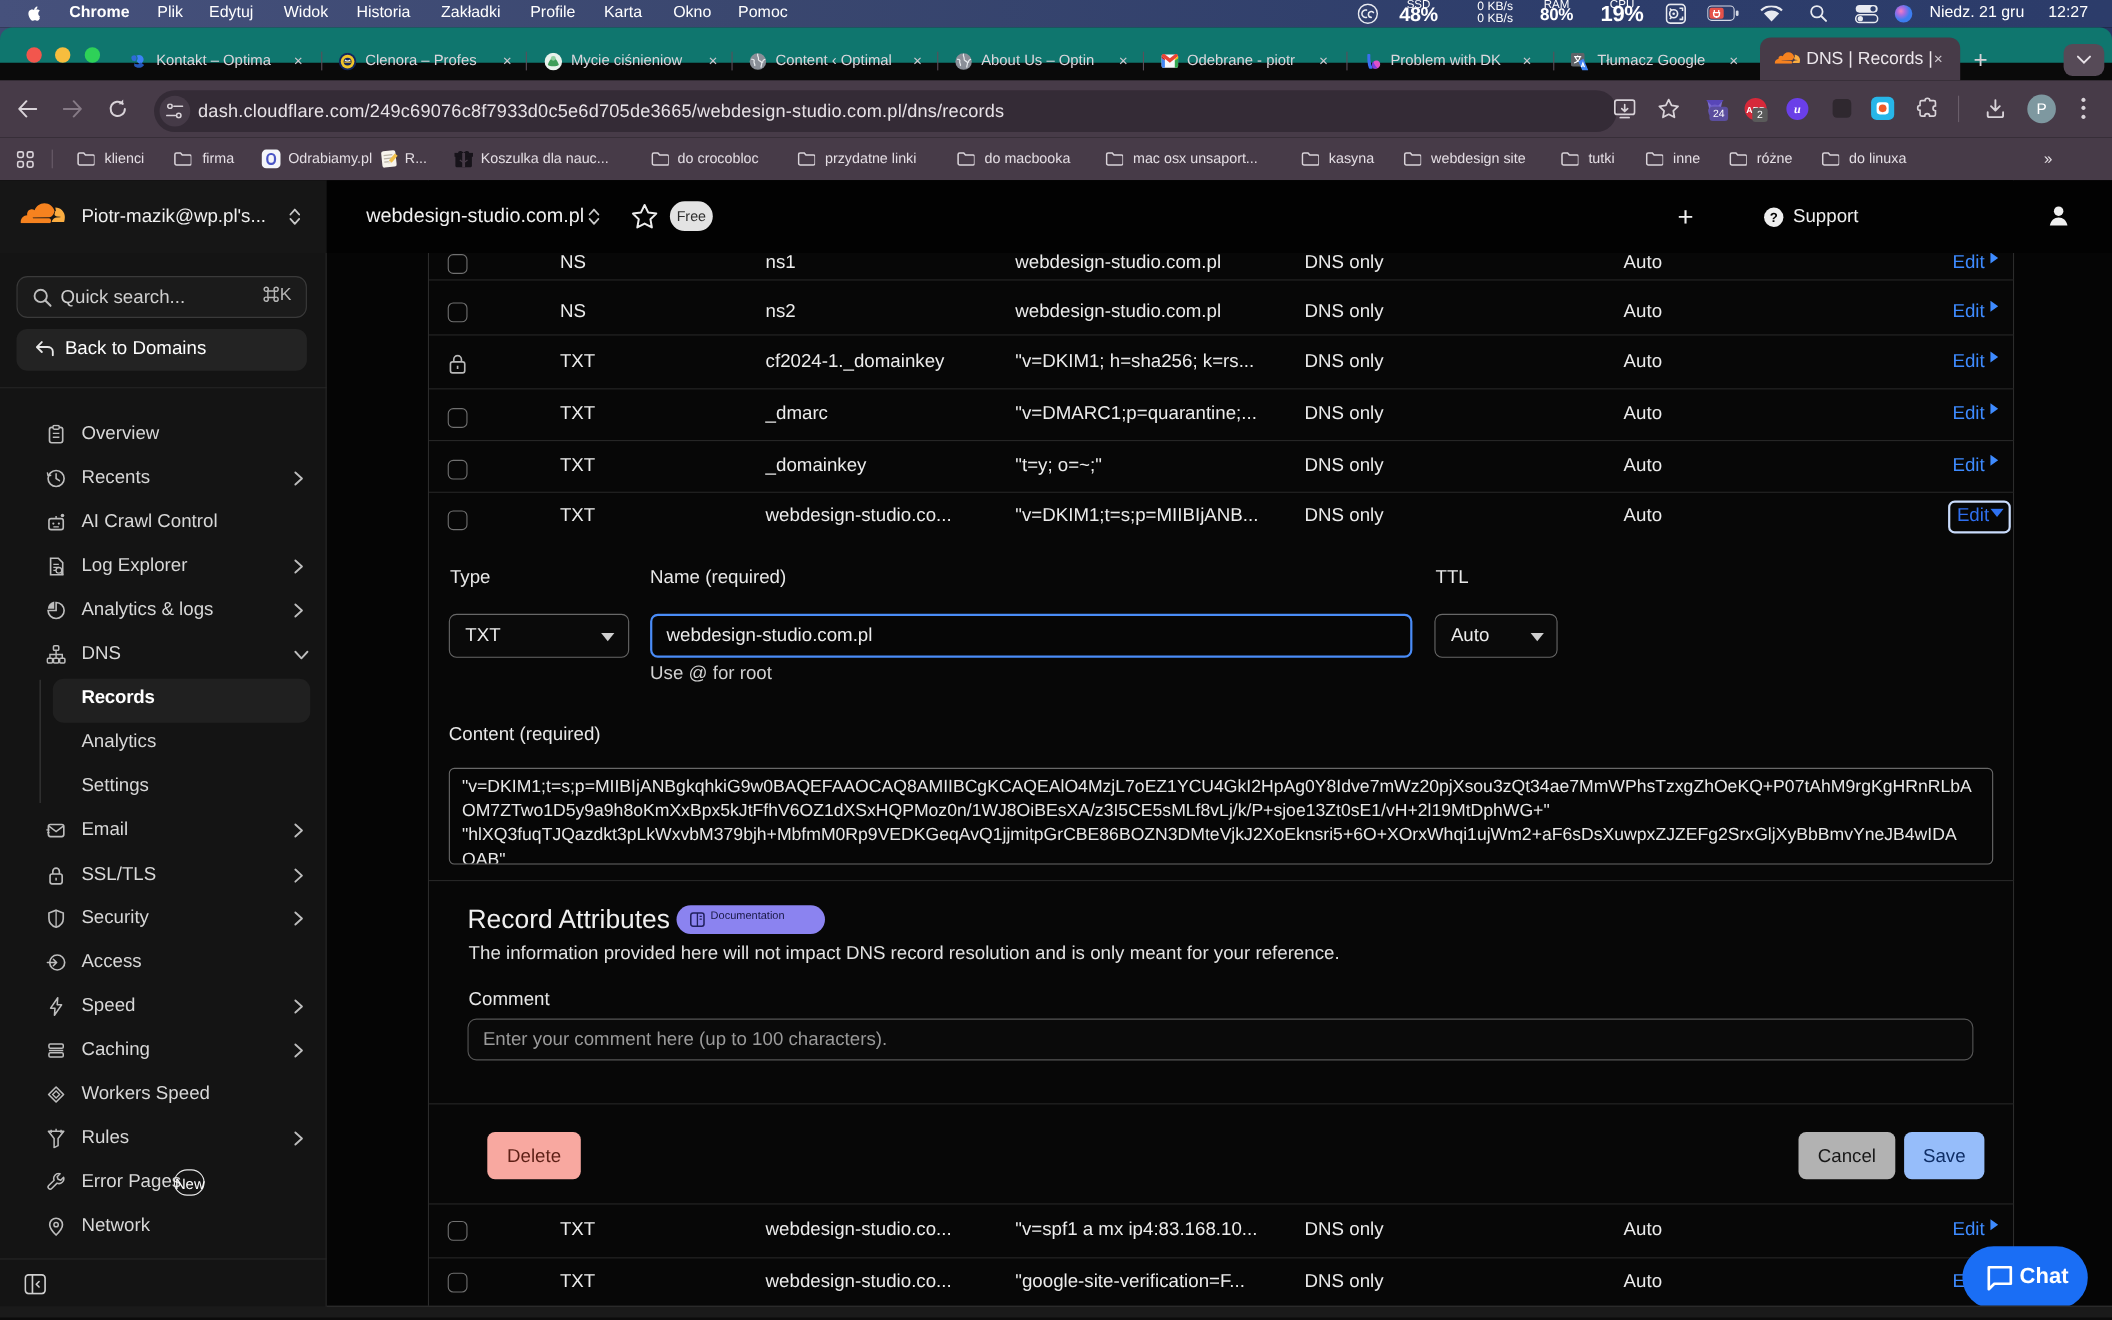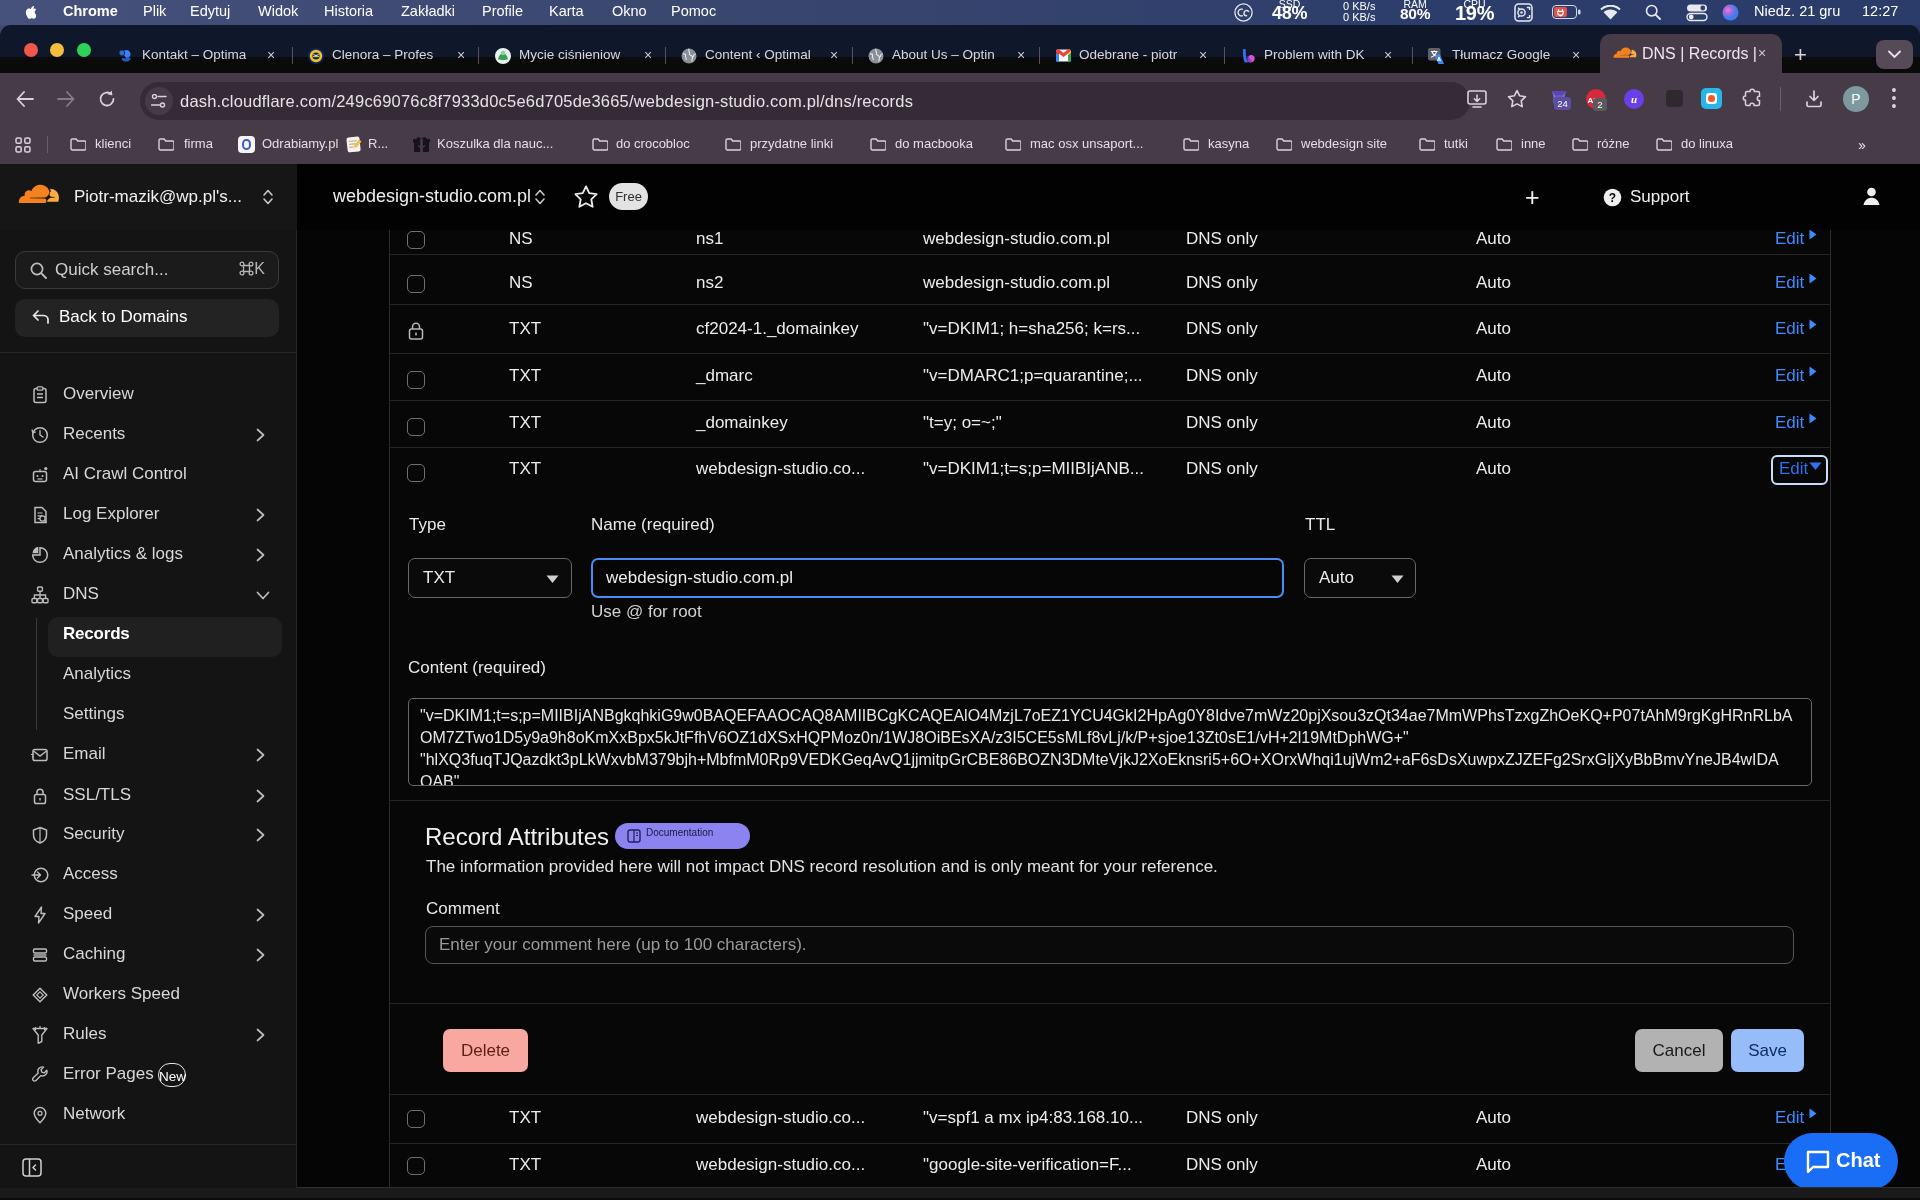--- a/index.html
+++ b/index.html
@@ -4,42 +4,42 @@
 <style>
   * { margin:0; padding:0; box-sizing:border-box; }
   html,body { width:1920px; height:1200px; overflow:hidden; background:#0a0a0a;
     font-family:"Liberation Sans", sans-serif; }
   .abs { position:absolute; }
   
   #menubar { position:absolute; left:0; top:0; width:1920px; height:25px; background:linear-gradient(90deg,#46517c 0%,#3a476f 35%,#2d3d6b 75%,#2c3c6a 100%);
     color:#fff; font-size:15px; }
   #menubar .mi { position:absolute; top:3px; font-size:14.5px; }
   
-  #tabstrip { position:absolute; left:0; top:25px; width:1920px; height:32px; background:#0f172a; border-radius:11px 11px 0 0; }
+  #tabstrip { position:absolute; left:0; top:25px; width:1920px; height:32px; background:#0f766e; border-radius:11px 11px 0 0; }
   #wallstrip { position:absolute; left:0; top:25px; width:1920px; height:14px; background:linear-gradient(90deg,#3f4a73 0%,#344268 35%,#273764 75%,#263562 100%); }
   .tlight { position:absolute; top:18px; width:14px; height:14px; border-radius:50%; }
   .tab { position:absolute; top:13px; height:35px; color:#dcd6dc; font-size:13.5px; }
   .tabsep { position:absolute; top:22px; width:1px; height:17px; background:#5a4f5a; }
   .tab-title { position:absolute; left:32px; top:9px; white-space:nowrap; overflow:hidden; }
   .tab-x { position:absolute; top:9px; font-size:14px; color:#cfc8cf; }
   #activetab { position:absolute; left:1600px; top:9px; width:182px; height:39px;
     background:#473b48; border-radius:10px 10px 0 0; color:#ece7ec; }
   #toolbar { position:absolute; left:0; top:73px; width:1920px; height:52px; background:#473b48; }
   #urlpill { position:absolute; left:140px; top:9px; width:1330px; height:38px; border-radius:19px;
     background:#342b36; color:#e7e2e7; font-size:16.5px; }
   #bookmarks { position:absolute; left:0; top:125px; width:1920px; height:39px; background:#473b48;
     color:#e4dee4; font-size:13px; }
   .bk { position:absolute; top:11px; white-space:nowrap;text-align:center; }
   
   #page { position:absolute; left:0; top:164px; width:1920px; height:1024px; background:#050505; }
   #cfheader { position:absolute; left:297px; top:0; width:1623px; height:66px; background:#020202; z-index:6; color:#f0f0f0; }
   #cfheader-left { position:absolute; left:0; top:0; width:297px; height:66px; background:#161616; z-index:6; color:#f0f0f0; }
   #sidebar { position:absolute; left:0; top:66px; z-index:5; width:297px; height:958px; background:#141414;
     border-right:1px solid #262626; color:#d8d8d8; font-size:17px; }
-  .sitem { position:absolute; left:0; width:349px; height:40px;padding-left:10px; }
+  .sitem { position:absolute; left:11px; width:349px; height:40px;padding-left:10px; }
   .sitem .txt { position:absolute; left:63px; top:9px; }
   .sicon { position:absolute; left:31px; top:11px; width:18px; height:18px; }
   .chev { position:absolute; left:256px; top:13px; }
   
   #content { position:absolute; left:389px; top:0; width:1442px; height:1024px;
     border-left:1px solid #2c2c2c; border-right:1px solid #2c2c2c; background:#070707;
     color:#ececec; font-size:17px; }
   .rowline { position:absolute; left:0; width:1441px; height:1px; background:#262626; }
   .cbx { position:absolute; left:17px; width:18px; height:18px; border:1.5px solid #707070; border-radius:5px; }
   .edit { position:absolute; color:#3e8bff; display:flex; align-items:flex-start; }

